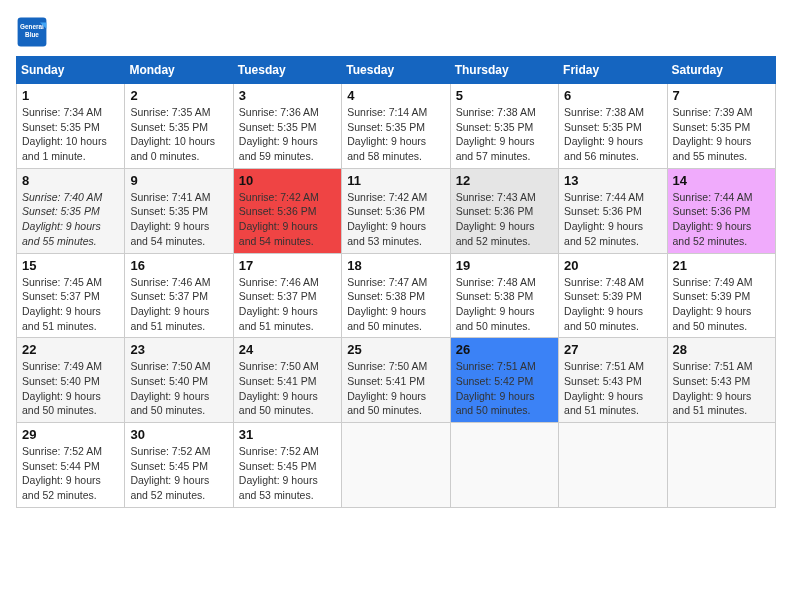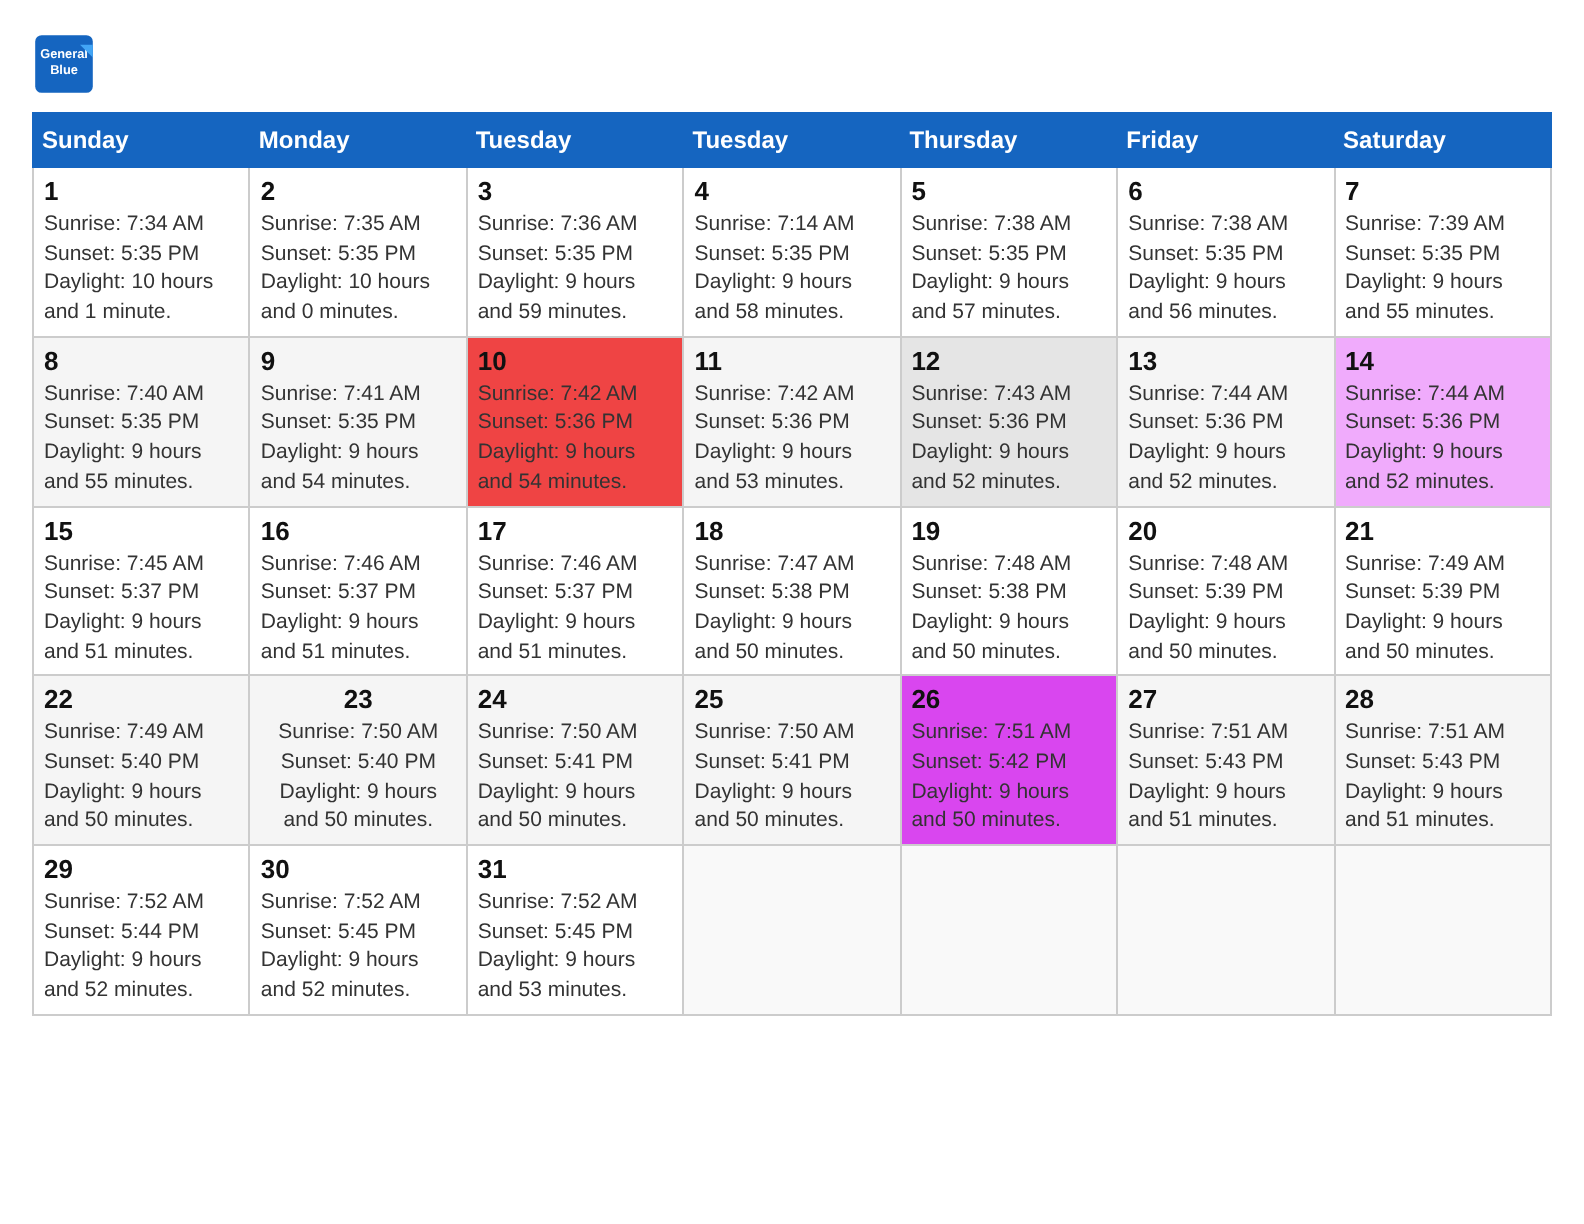--- a/index.html
+++ b/index.html
@@ -169,21 +169,21 @@
           <div class="day-num">7</div>
           <div class="day-info" style="white-space: pre-line;">Sunrise: 7:39 AM
 Sunset: 5:35 PM
 Daylight: 9 hours
 and 55 minutes.</div>
         </td>
       </tr>
       <tr>
         <td style="background: rgb(245, 245, 245);">
           <div class="day-num">8</div>
-          <div class="day-info" style="white-space: pre-line;">Sunrise: 7:40 AM
+          <div class="day-info" style="white-space: pre-line; font-style: italic;">Sunrise: 7:40 AM
 Sunset: 5:35 PM
 Daylight: 9 hours
 and 55 minutes.</div>
         </td>
         <td style="background: rgb(245, 245, 245);">
           <div class="day-num">9</div>
           <div class="day-info" style="white-space: pre-line;">Sunrise: 7:41 AM
 Sunset: 5:35 PM
 Daylight: 9 hours
 and 54 minutes.</div>
@@ -276,42 +276,42 @@
         </td>
       </tr>
       <tr>
         <td style="background: rgb(245, 245, 245);">
           <div class="day-num">22</div>
           <div class="day-info" style="white-space: pre-line;">Sunrise: 7:49 AM
 Sunset: 5:40 PM
 Daylight: 9 hours
 and 50 minutes.</div>
         </td>
-        <td style="background: rgb(245, 245, 245); text-align: center;">
+        <td style="background: rgb(245, 245, 245);">
           <div class="day-num">23</div>
           <div class="day-info" style="white-space: pre-line;">Sunrise: 7:50 AM
 Sunset: 5:40 PM
 Daylight: 9 hours
 and 50 minutes.</div>
         </td>
         <td style="background: rgb(245, 245, 245);">
           <div class="day-num">24</div>
           <div class="day-info" style="white-space: pre-line;">Sunrise: 7:50 AM
 Sunset: 5:41 PM
 Daylight: 9 hours
 and 50 minutes.</div>
         </td>
         <td style="background: rgb(245, 245, 245);">
           <div class="day-num">25</div>
           <div class="day-info" style="white-space: pre-line;">Sunrise: 7:50 AM
 Sunset: 5:41 PM
 Daylight: 9 hours
 and 50 minutes.</div>
         </td>
-        <td style="background: #d946ef;">
+        <td style="background: #3b82f6;">
           <div class="day-num">26</div>
           <div class="day-info" style="white-space: pre-line;">Sunrise: 7:51 AM
 Sunset: 5:42 PM
 Daylight: 9 hours
 and 50 minutes.</div>
         </td>
         <td style="background: rgb(245, 245, 245);">
           <div class="day-num">27</div>
           <div class="day-info" style="white-space: pre-line;">Sunrise: 7:51 AM
 Sunset: 5:43 PM

